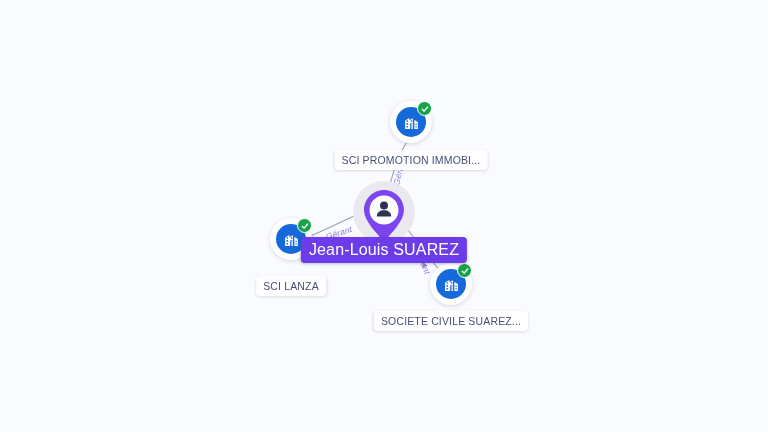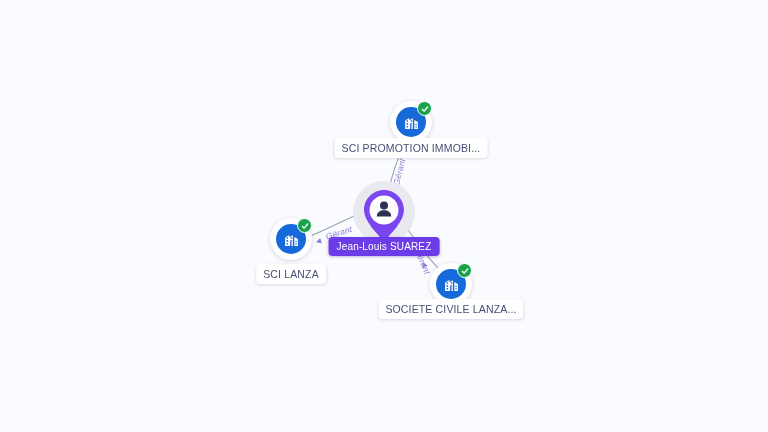--- a/index.html
+++ b/index.html
@@ -97,28 +97,29 @@
     position: absolute;
     transform: translateX(-50%);
     white-space: nowrap;
     background: #ffffff;
     color: #475074;
     font-size: 10.5px;
     letter-spacing: 0.15px;
     padding: 4px 7px 4px 7px;
     border-radius: 4px;
     box-shadow: 0 1px 3px rgba(40,50,90,0.16);
+    margin-top: 12px;
   }
   .person-label {
     position: absolute;
     transform: translateX(-50%);
     white-space: nowrap;
     background: #6c3ce9;
     color: #ffffff;
-    font-size: 10px;
+    font-size: 16px;
     letter-spacing: 0.15px;
     padding: 4px 8px;
     border-radius: 4px;
     box-shadow: 0 1px 3px rgba(60,40,140,0.3);
   }
 
   
   .edge-label {
     position: absolute;
     white-space: nowrap;
@@ -200,21 +201,21 @@
           <path d="M16 21V8.6l5 2.8V21h-5zm1.6-2h1.8v-1.8h-1.8V19zm0-3.6h1.8v-1.8h-1.8v1.8z"></path>
         </svg>
       </div>
       <div class="verified-badge">
         <svg width="8" height="8" viewBox="0 0 24 24" fill="none" stroke="#ffffff" stroke-width="4" stroke-linecap="round" stroke-linejoin="round">
           <polyline points="4,13 9.5,18.5 20,6"></polyline>
         </svg>
       </div>
     </div>
   </div>
-  <div class="node-label" style="left:451px; top:299px;">SOCIETE CIVILE LANZA...</div>
+  <div class="node-label" style="left:451px; top:299px;">SOCIETE CIVILE SUAREZ...</div>
 
   <div class="node" style="left:384px; top:212px;">
     <div class="person-halo"></div>
     <div class="person-pin">
       <svg width="44" height="56" viewBox="0 0 44 56">
         <path d="M22 2 C11 2 2 11 2 22 C2 33 14 44 22 54 C30 44 42 33 42 22 C42 11 33 2 22 2 Z" fill="#7b46ef"></path>
         <circle cx="22" cy="22" r="14.5" fill="#ffffff"></circle>
         <g fill="#2d3154" transform="translate(22,22)">
           <circle cx="0" cy="-4.4" r="4.0"></circle>
           <path d="M-7.2,6.6 C-7.2,1.8 -3.6,0.2 0,0.2 C3.6,0.2 7.2,1.8 7.2,6.6 Z"></path>

